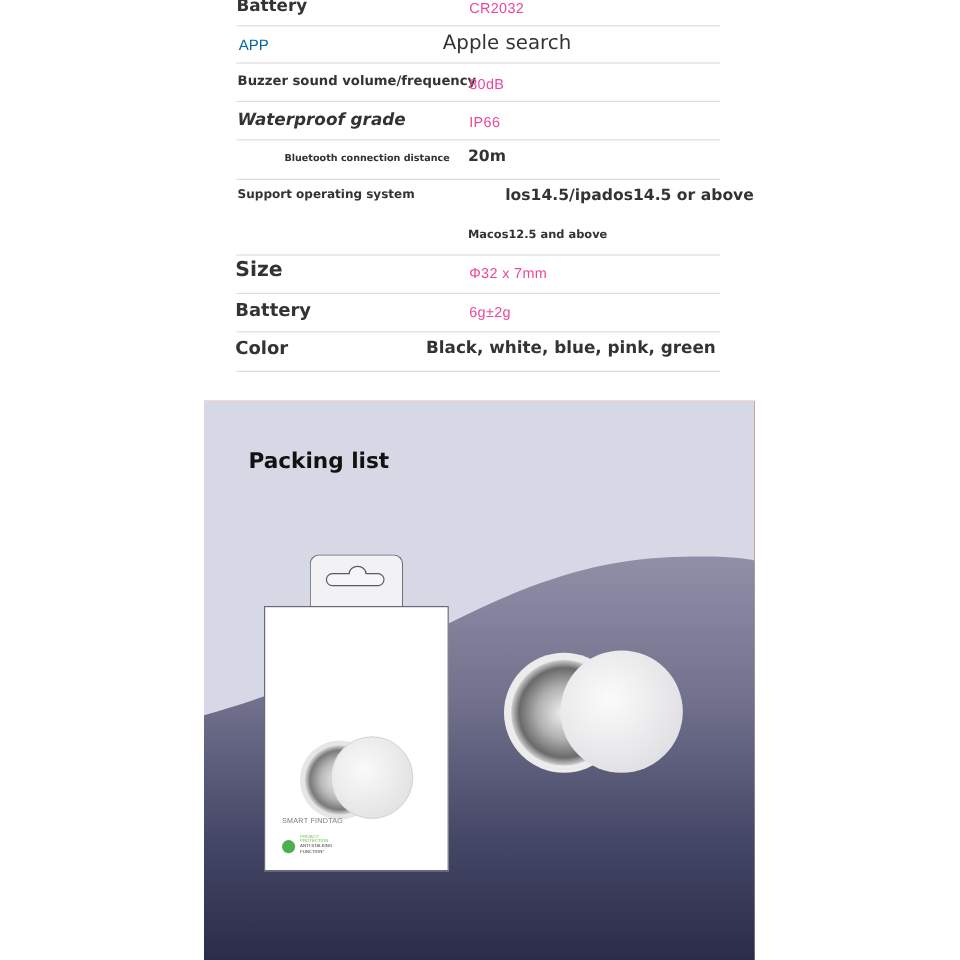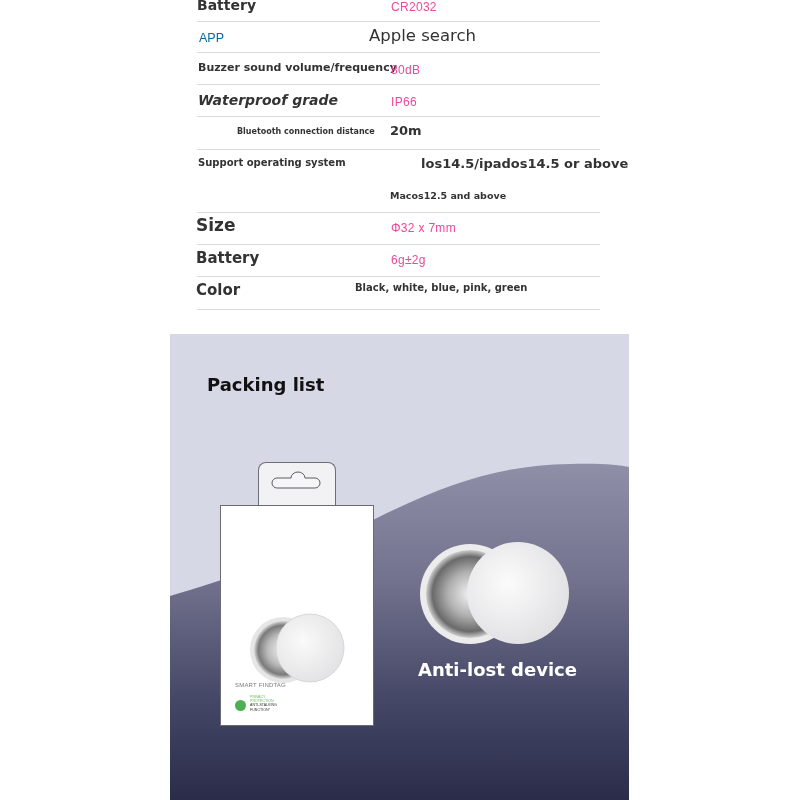--- a/index.html
+++ b/index.html
@@ -12,21 +12,21 @@
     .lbl, .val { position: absolute; white-space: nowrap; }
     .lbl-xl { font-family: "DejaVu Sans", sans-serif; font-weight: bold; font-size: 17px; color: #333; }
     .lbl-l { font-family: "DejaVu Sans", sans-serif; font-weight: bold; font-size: 14px; color: #333; }
     .lbl-m { font-family: "DejaVu Sans", sans-serif; font-weight: bold; font-size: 11px; color: #333; }
     .lbl-s { font-family: "DejaVu Sans", sans-serif; font-weight: bold; font-size: 8px; color: #333; padding-left: 39px; }
     .lbl-thin { font-family: "Liberation Sans", sans-serif; font-size: 12.5px; color: #0369a1; }
     .val-thin { font-family: "Liberation Sans", sans-serif; font-size: 12px; color: #ec4899; letter-spacing: 0.3px; }
     .val-bold-l { font-family: "DejaVu Sans", sans-serif; font-weight: normal; font-size: 16.5px; color: #333; }
     .val-bold-m { font-family: "DejaVu Sans", sans-serif; font-weight: bold; font-size: 13px; color: #333; }
     .val-bold-s { font-family: "DejaVu Sans", sans-serif; font-weight: bold; font-size: 9.5px; color: #333; }
-    .val-bold-14 { font-family: "DejaVu Sans", sans-serif; font-weight: bold; font-size: 10px; color: #333; }
+    .val-bold-14 { font-family: "DejaVu Sans", sans-serif; font-weight: bold; font-size: 14px; color: #333; }
 
     
     .panel { position: absolute; left: 170px; top: 334px; width: 459px; height: 466px; overflow: hidden; background: #c2410c; }
     .panel svg.bg { position: absolute; left: 0; top: 0; }
     .packing-title { position: absolute; left: 37px; top: 40px; font-family: "DejaVu Sans", sans-serif; font-weight: bold; font-size: 18px; color: #111; white-space: nowrap; }
 
     .box-hanger { position: absolute; left: 88px; top: 128px; width: 78px; height: 45px; background: #f2f2f4; border: 1px solid #6e6e78; border-bottom: none; border-radius: 8px 8px 0 0; }
     .box { position: absolute; left: 50px; top: 171px; width: 154px; height: 221px; background: #ffffff; border: 1px solid #6a6a74; }
     .box-brand { position: absolute; left: 14px; top: 176px; font-family: "Liberation Sans", sans-serif; font-size: 6px; color: #7a7a7a; letter-spacing: 0.2px; white-space: nowrap; }
     .box-badge { position: absolute; left: 14px; top: 192px; width: 11px; height: 11px; border-radius: 50%; background: #4caf50; }
@@ -139,14 +139,13 @@
       <radialGradient id="whiteBig" cx="0.4" cy="0.4" r="0.65">
         <stop offset="0" stop-color="#fbfbfb"></stop>
         <stop offset="1" stop-color="#e0e0e3"></stop>
       </radialGradient>
     </defs>
     <circle cx="52" cy="56" r="50" fill="#ececec"></circle>
     <circle cx="52" cy="56" r="44" fill="url(#metalBig)"></circle>
     <circle cx="100" cy="55" r="51" fill="url(#whiteBig)"></circle>
   </svg>
 
-  <div class="anti-lost">Anti-lost device</div>
 </div>
 
 </body></html>

